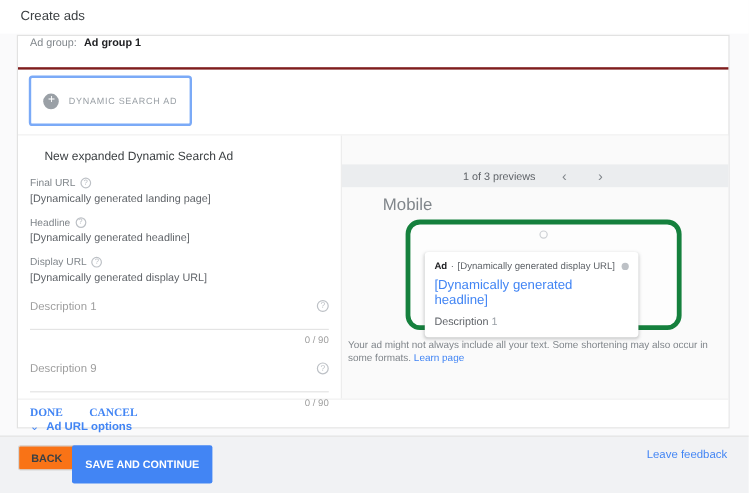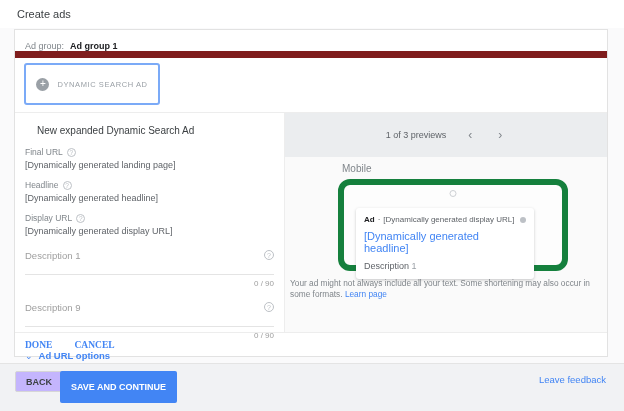--- a/index.html
+++ b/index.html
@@ -11,21 +11,21 @@
     color:#212121;
     overflow:hidden;
   }
   .top-strip { height:28px; background:#ffffff; display:flex; align-items:center; padding-left:17px; }
   .page-title { font-size:11px; color:#3c4043; }
 
   .card {
     position:absolute; left:14px; top:29px; width:594px; height:328px;
     background:#fff; border:1px solid #e2e2e2;
   }
-  .adgroup-row { height:28px; border-bottom:7px solid #7f1d1d; display:flex; align-items:flex-end; padding-left:10px; font-size:9px; }
+  .adgroup-row { height:28px; border-bottom:2px solid #7f1d1d; display:flex; align-items:flex-start; padding-left:10px; font-size:9px; }
   .adgroup-label { color:#80868b; margin-right:6px; }
   .adgroup-value { color:#202124; font-weight:bold; }
 
   .tile-row { height:54px; position:relative; }
   .adtype-tile {
     position:absolute; left:9px; top:5px; width:136px; height:42px;
     border:2px solid #7baaf7; border-radius:3px; background:#fff;
     display:flex; align-items:center; justify-content:center; gap:8px; cursor:pointer;
   }
   .plus-circle {
@@ -53,27 +53,27 @@
     width:10px; height:10px; border:1px solid #bdc1c6; border-radius:50%;
     color:#bdc1c6; font-size:7px; display:flex; align-items:center; justify-content:center;
   }
   .counter { text-align:right; font-size:8px; color:#9e9e9e; margin-top:4px; }
 
   .adurl-row { display:flex; align-items:center; gap:6px; margin-top:10px; cursor:pointer; }
   .chevron-down { color:#4285f4; font-size:9px; }
   .adurl-label { color:#4285f4; font-size:9.5px; font-weight:bold; }
 
   .preview-col { flex:1; background:#fafafa; border-left:1px solid #ededed; position:relative; }
-  .preview-bar { height:44px; background:#ebedef; display:flex; align-items:center; justify-content:center; gap:18px; }
+  .preview-bar { height:19px; background:#ebedef; display:flex; align-items:center; justify-content:center; gap:18px;margin-top:24px; }
   .pager-text { font-size:9px; color:#5f6368; }
   .pager-arrow { font-size:12px; color:#80868b; cursor:pointer; line-height:1; padding:0 4px; }
-  .device-label { margin:6px 0 5px 57px; font-size:10px; color:#80868b; }
+  .device-label { margin:6px 0 5px 34px; font-size:14px; color:#80868b; }
   .phone {
     margin-left:53px; width:230px; height:92px;
-    border:6px solid #15803d; border-radius:12px; background:#fdfdfd; position:relative;
+    border:4px solid #15803d; border-radius:12px; background:#fdfdfd; position:relative;
   }
   .camera-dot {
     position:absolute; top:5px; left:50%; transform:translateX(-50%);
     width:7px; height:7px; border:1px solid #cdd0d4; border-radius:50%;
   }
   .ad-card {
     position:absolute; left:12px; top:23px; width:178px;
     background:#fff; border-radius:3px; box-shadow:0 1px 3px rgba(60,64,67,0.28);
     padding:7px 8px 8px 8px;
   }
@@ -85,21 +85,21 @@
   .ad-desc .num { color:#9aa0a6; }
   .disclaimer { margin:7px 10px 0 5px; font-size:8.3px; color:#80868b; line-height:1.35; }
   .learn-more { color:#4285f4; cursor:pointer; }
 
   .actions-row { border-top:1px solid #ededed; height:24px; display:flex; align-items:center; gap:22px; padding-left:10px; background:#fff; }
   .text-btn { font-size:9.5px; font-weight:bold; color:#4285f4; cursor:pointer; background:none; border:none; font-family:Liberation Serif, serif; }
 
   .footer { position:absolute; left:0; top:363px; width:624px; height:48px; background:#f1f2f4; border-top:1px solid #e4e4e4; }
   .back-btn {
     position:absolute; left:15px; top:7px; height:21px; padding:0 10px;
-    background:#c4b5fd; border:1px solid #d6d6d6; border-radius:2px;
+    background:#f97316; border:1px solid #d6d6d6; border-radius:2px;
     font-size:9px; font-weight:bold; color:#3c4043; font-family:inherit;
     display:flex; align-items:center; cursor:pointer;
   }
   .save-btn {
     position:absolute; left:60px; top:7px; height:21px; padding:16px 11px;
     background:#4285f4; border:none; border-radius:2px;
     font-size:9px; font-weight:bold; color:#fff; font-family:inherit;
     display:flex; align-items:center; cursor:pointer;
   }
   .feedback-link { position:absolute; right:18px; top:10px; font-size:9.5px; color:#4285f4; cursor:pointer;padding-left:12px; }

